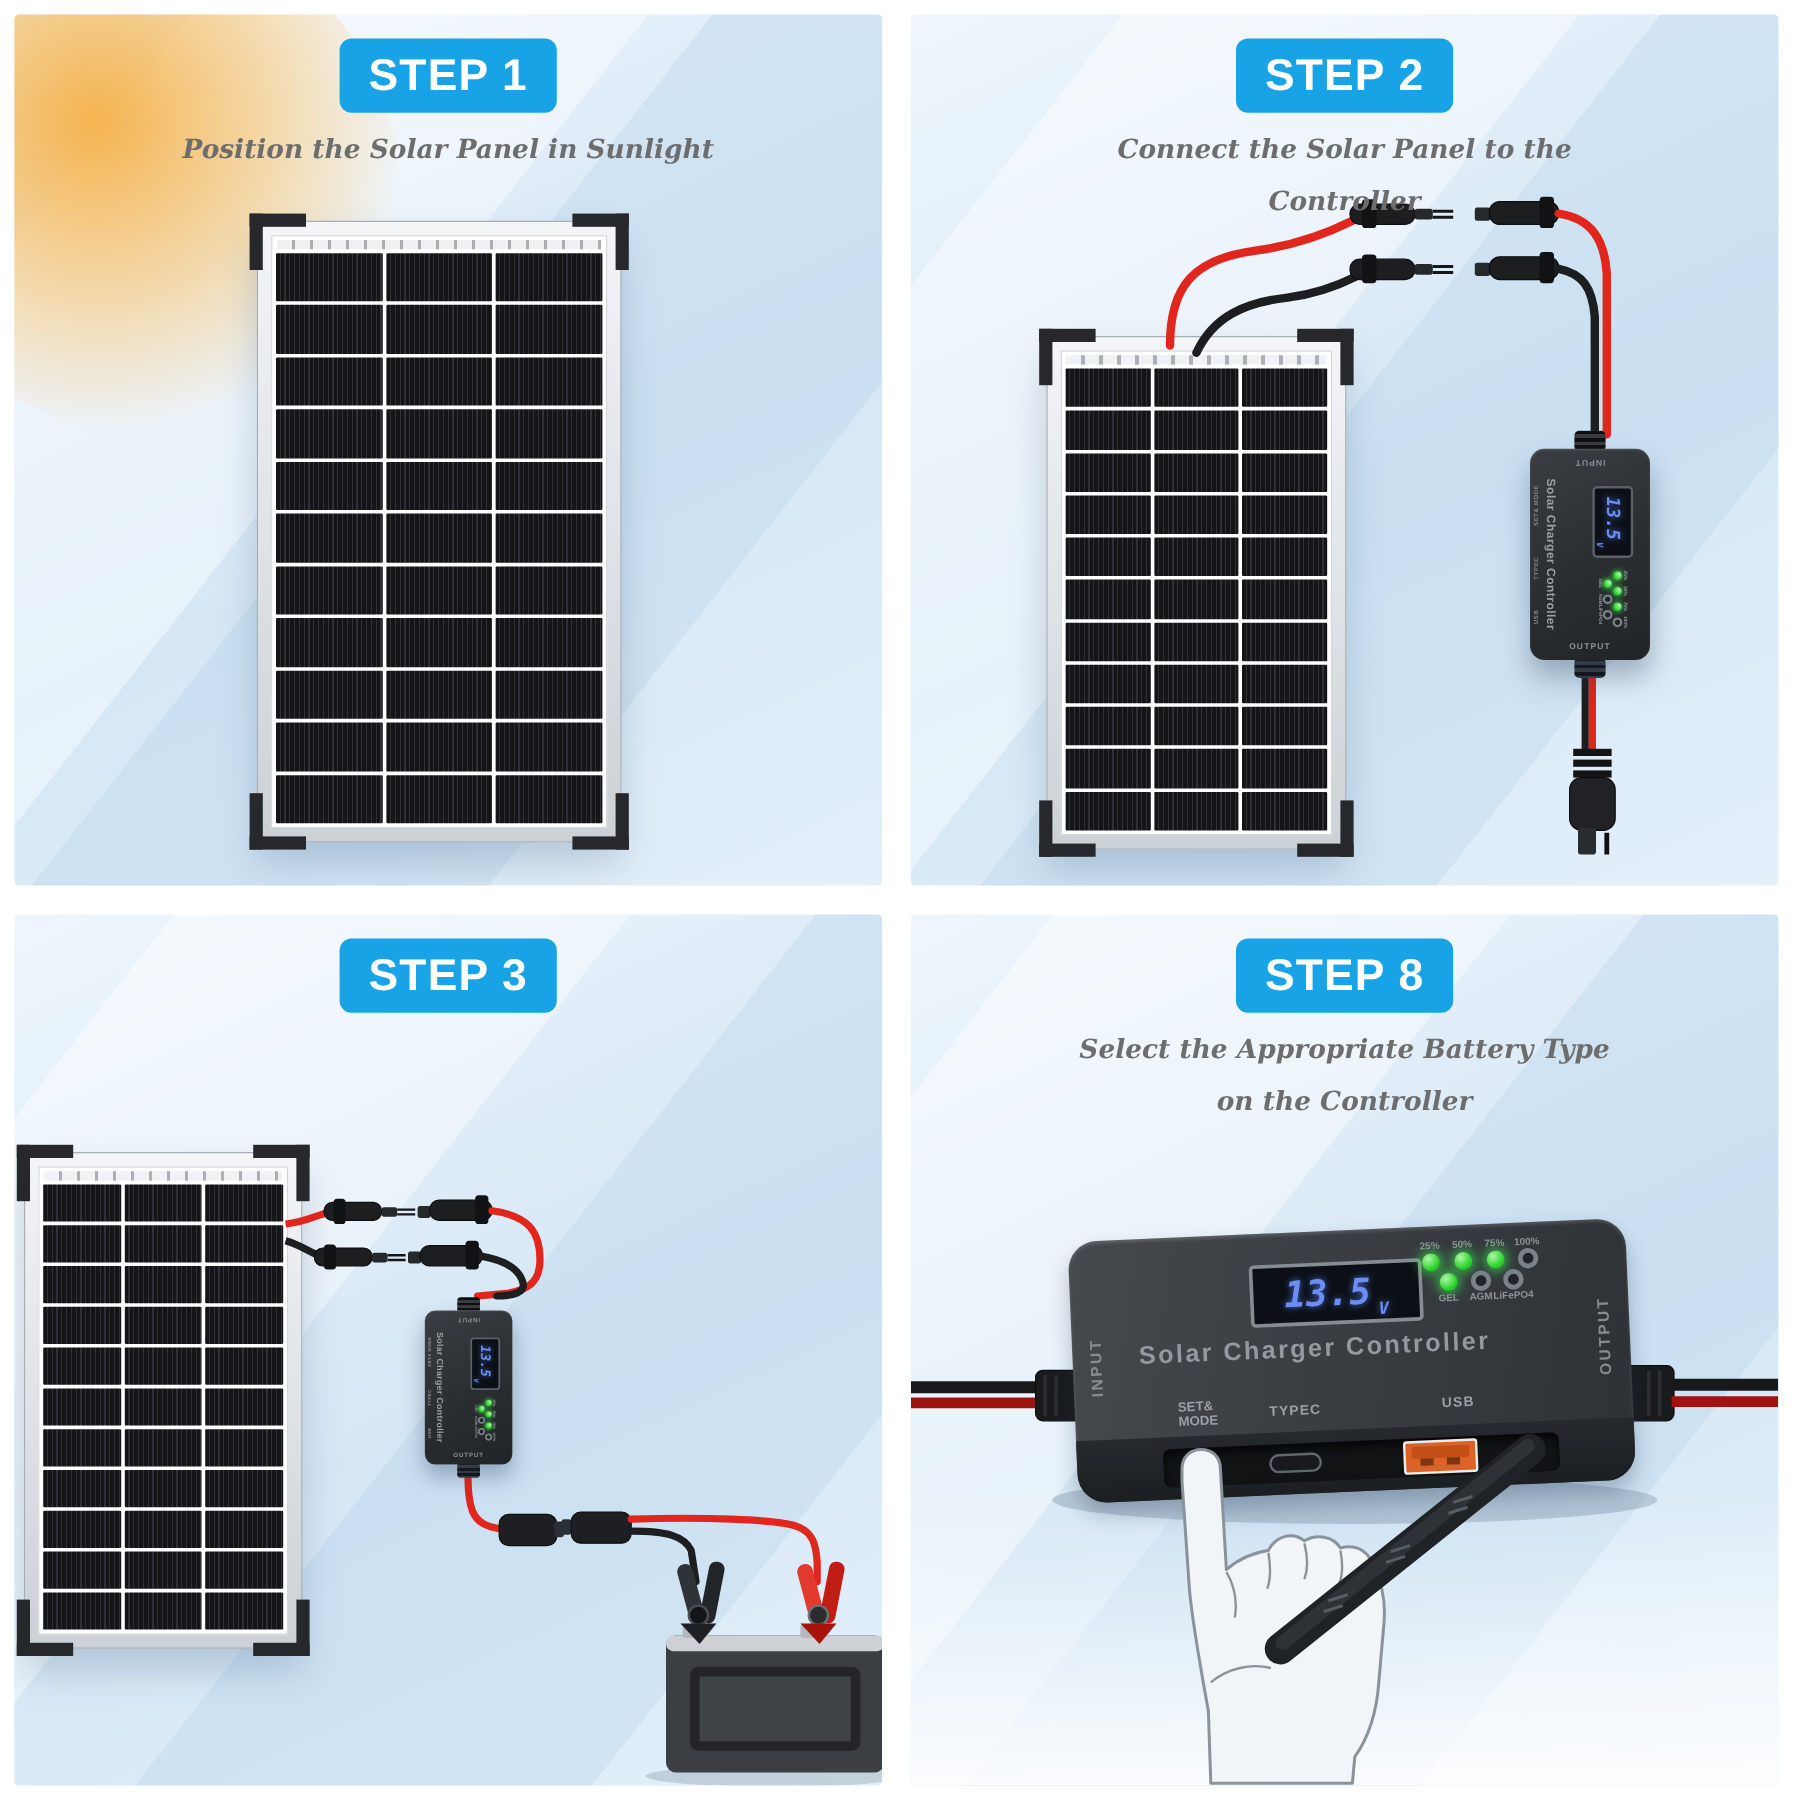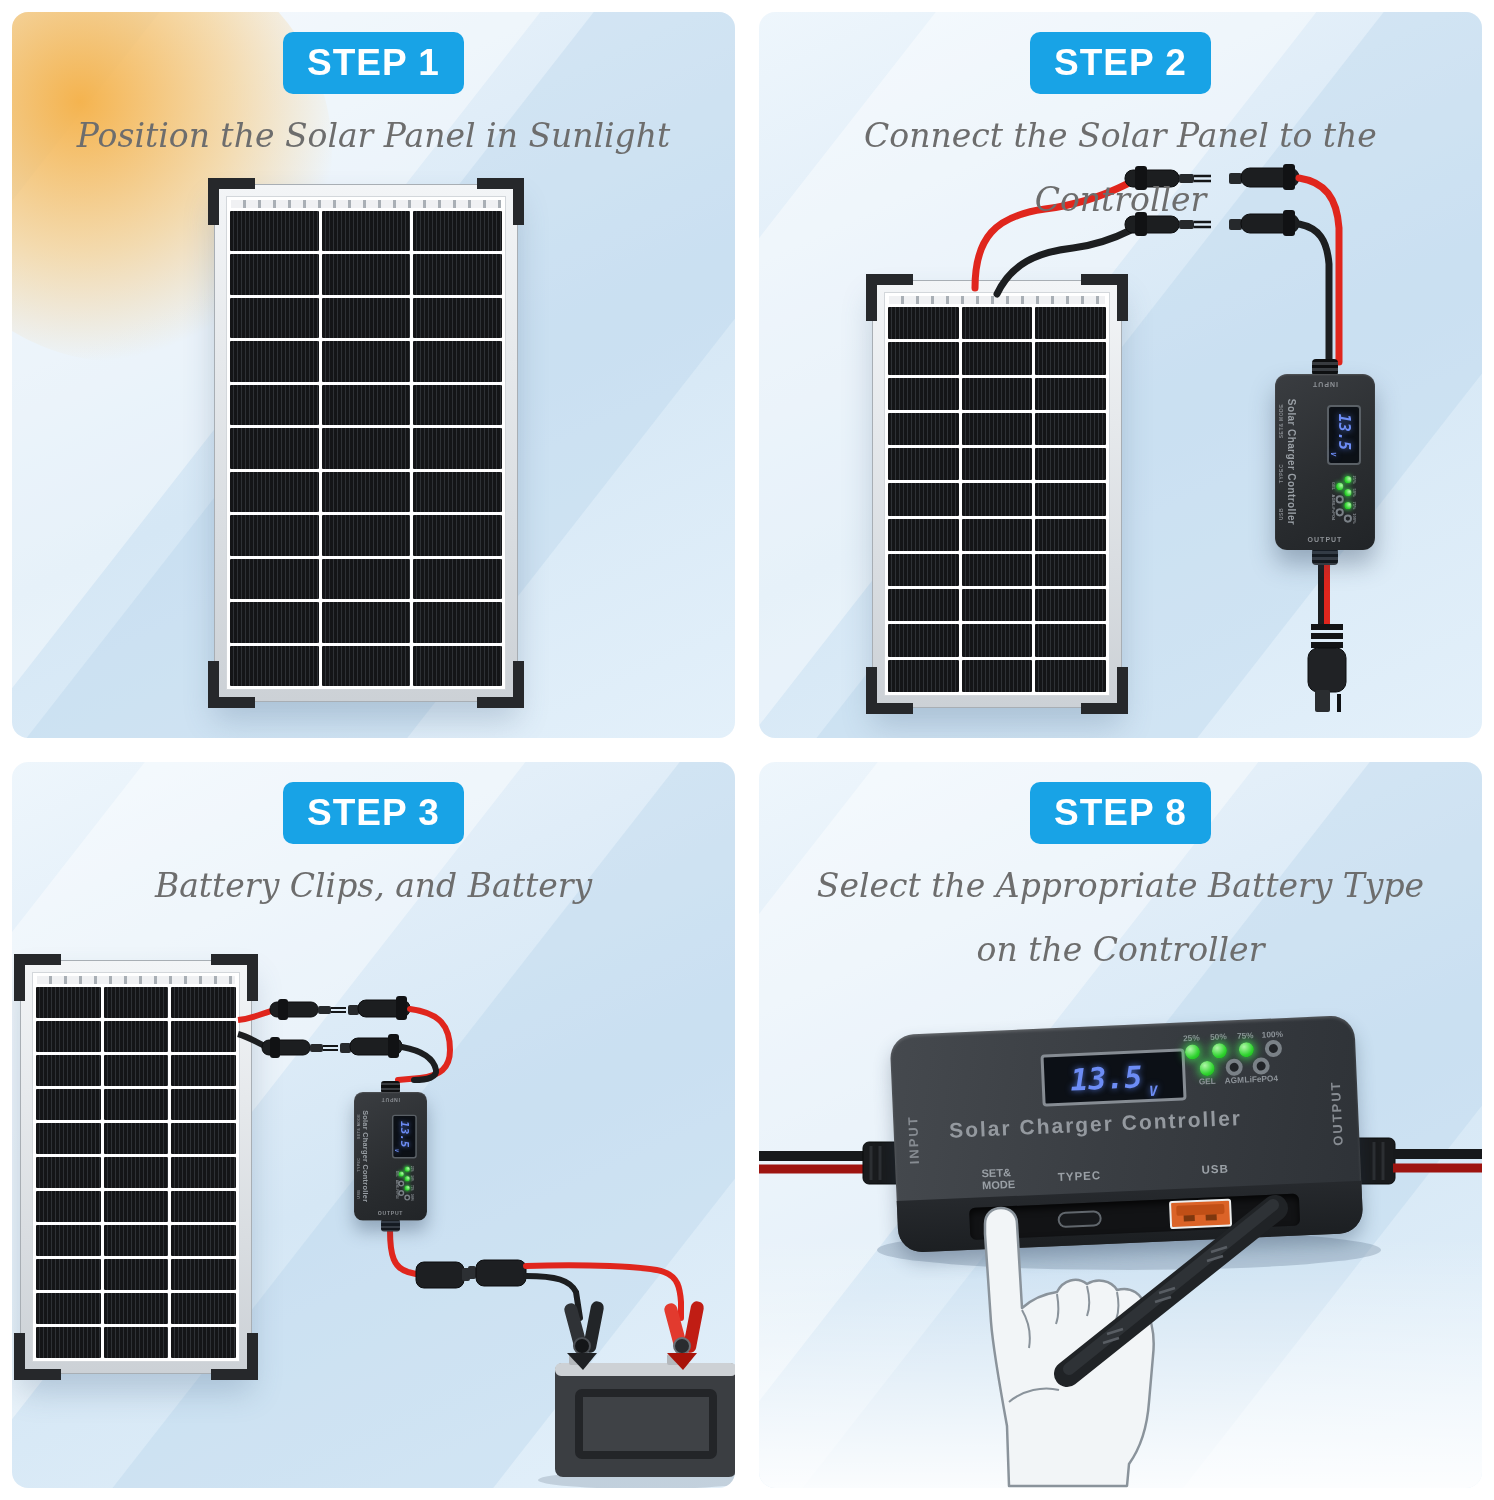--- a/index.html
+++ b/index.html
@@ -1,32 +1,32 @@
 <!DOCTYPE html>
 <html><head>
 <meta charset="utf-8">
 <style>
   html,body{margin:0;padding:0;background:#fff;width:1494px;height:1500px;overflow:hidden;
     font-family:"Liberation Sans",sans-serif;}
   .grid{display:grid;grid-template-columns:723px 723px;grid-template-rows:726px 726px;
     gap:24px;padding:12px;box-sizing:border-box;width:1494px;height:1500px;}
-  .panel{position:relative;border-radius:16px;overflow:hidden;
+  .panel{position:relative;border-radius:4px;overflow:hidden;
     background:linear-gradient(155deg,#eef6fc 0%,#e0edf8 30%,#d5e7f5 55%,#e3f0fa 100%);}
   .band{position:absolute;width:300px;height:1300px;top:-280px;background:rgba(178,208,234,.33);
     transform:rotate(38deg);pointer-events:none;}
   .band.light{background:rgba(255,255,255,.42);}
   .sun{position:absolute;left:-100px;top:-70px;width:420px;height:420px;border-radius:50%;
     background:radial-gradient(circle at 40% 38%,rgba(245,176,70,.95),rgba(247,196,112,.55) 42%,rgba(250,210,150,0) 72%);}
   .floor{position:absolute;left:0;right:0;bottom:0;height:250px;
     background:linear-gradient(180deg,rgba(255,255,255,0),rgba(255,255,255,.9));}
   .badge{position:relative;z-index:6;display:block;width:max-content;margin:20px auto 0;
     background:#18a3e6;color:#fff;font-weight:bold;font-size:37px;letter-spacing:1px;
     padding:10px 24px;border-radius:10px;}
   .title{position:relative;z-index:6;font-family:"DejaVu Serif",serif;font-style:italic;
-    font-weight:normal;color:#6d6d6d;font-size:33px;line-height:1.95;margin:10px auto 0;}
+    font-weight:bold;color:#6d6d6d;font-size:22px;line-height:1.95;margin:10px auto 0;}
   .title.center{text-align:center;}
   .title.left{width:max-content;text-align:center;}
   
   .solar-panel{position:absolute;z-index:1;background:linear-gradient(180deg,#f3f5f7,#ccd1d6);
     border:1px solid #a8aeb4;border-radius:5px;padding:11px;box-sizing:border-box;
     box-shadow:0 18px 30px rgba(70,100,130,.25);}
   .sp-inner{position:relative;width:100%;height:100%;background:#fff;border:1px solid #d3d7db;
     display:flex;flex-direction:column;box-sizing:border-box;}
   .sp-bus{height:8px;margin:3px 4px 0;flex:0 0 auto;
     background:repeating-linear-gradient(90deg,#f0f1f3 0 12px,#a9afb5 12px 15px);}
@@ -305,21 +305,20 @@
         <div class="face-title">Solar Charger Controller</div>
       </div>
     </div>
   </section>
 
   <section class="panel">
     <div class="band" style="left:58%;"></div>
     <div class="band light" style="left:-16%;"></div>
     <div class="badge"><span>STEP 3</span></div>
     <div class="title center">
-      <div>Battery Clips, and Battery</div>
     </div>
     <div class="solar-panel" style="left:8px;top:198px;width:232px;height:414px;">
       <i class="corner tl"></i>
       <i class="corner tr"></i>
       <i class="corner bl"></i>
       <i class="corner br"></i>
       <div class="sp-inner">
           <div class="sp-bus"></div>
         <div class="sp-cells">
             <div class="sp-cell"></div>

